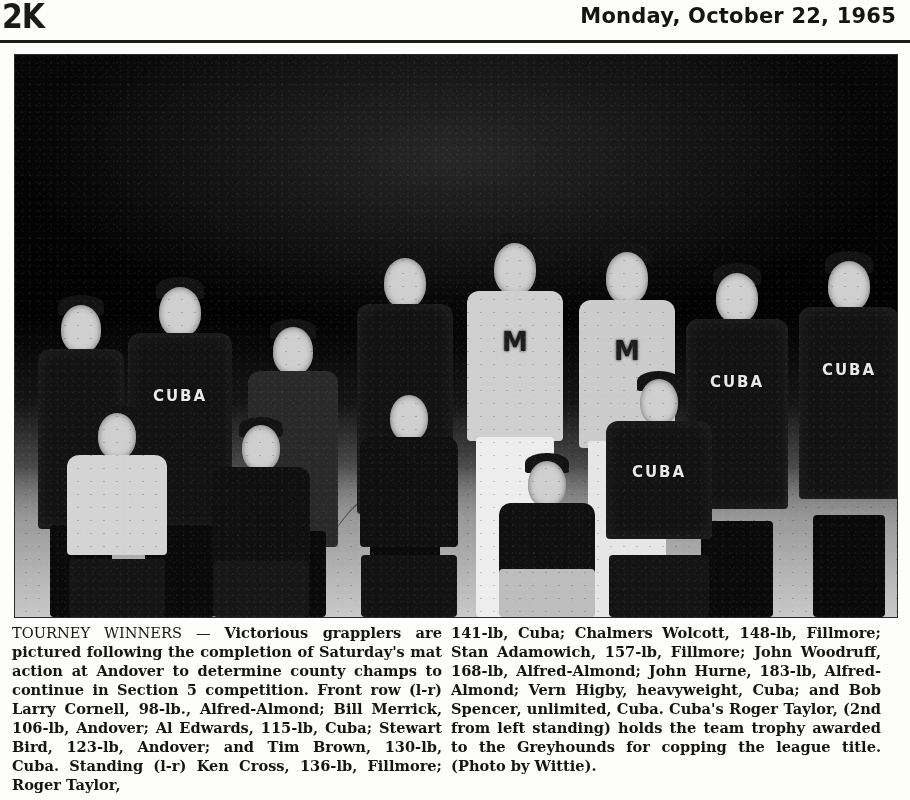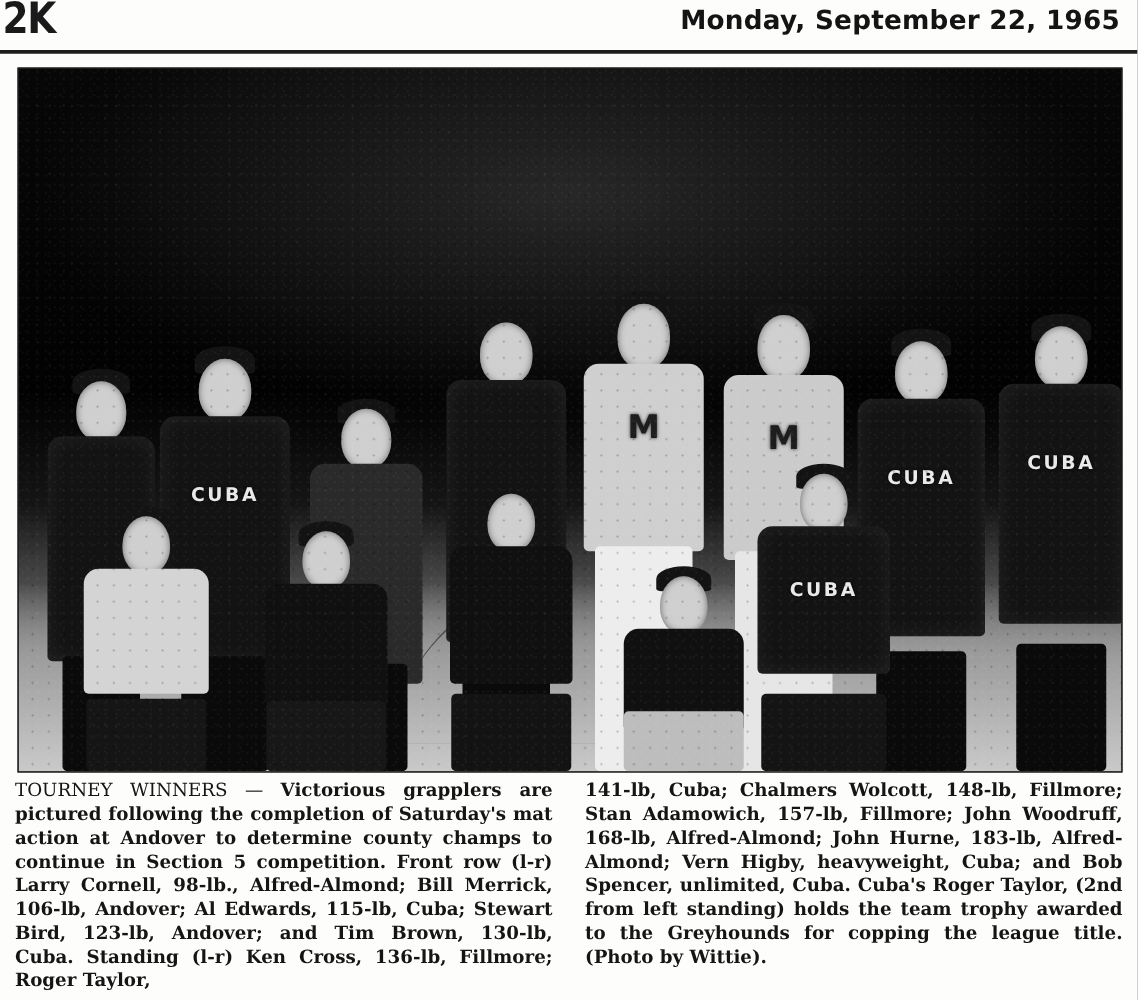--- a/index.html
+++ b/index.html
@@ -167,38 +167,38 @@
     text-shadow: 0 0 3px rgba(0,0,0,.8);
   }
 
   
   .caption {
     position: absolute;
     left: 12px;
     top: 624px;
     width: 886px;
     display: flex;
-    gap: 26px;
+    gap: 9px;
     font-family: "DejaVu Serif", serif;
     font-size: 14.6px;
     line-height: 1.30;
     color: #151515;
     text-align: justify;
   }
   .caption .col { width: 430px; }
   .caption .body-text { font-weight: bold; }
 </style>
 </head>
 <body>
 
 <div class="page">
 
   <div class="masthead">
     <div class="masthead-left">2K</div>
-    <div class="masthead-date">Monday, September 22, 1965</div>
+    <div class="masthead-date">Monday, October 22, 1965</div>
     <div class="rule"></div>
   </div>
 
   <div class="photo-wrap">
     <div class="photo"></div>
     <div class="floor"></div>
     <div class="mat-arc"></div>
 
     <div class="fig" style="left:20px;width:92px;height:420px;">
       <div class="hair" style="top:98px;width:46px;height:20px;"></div>

